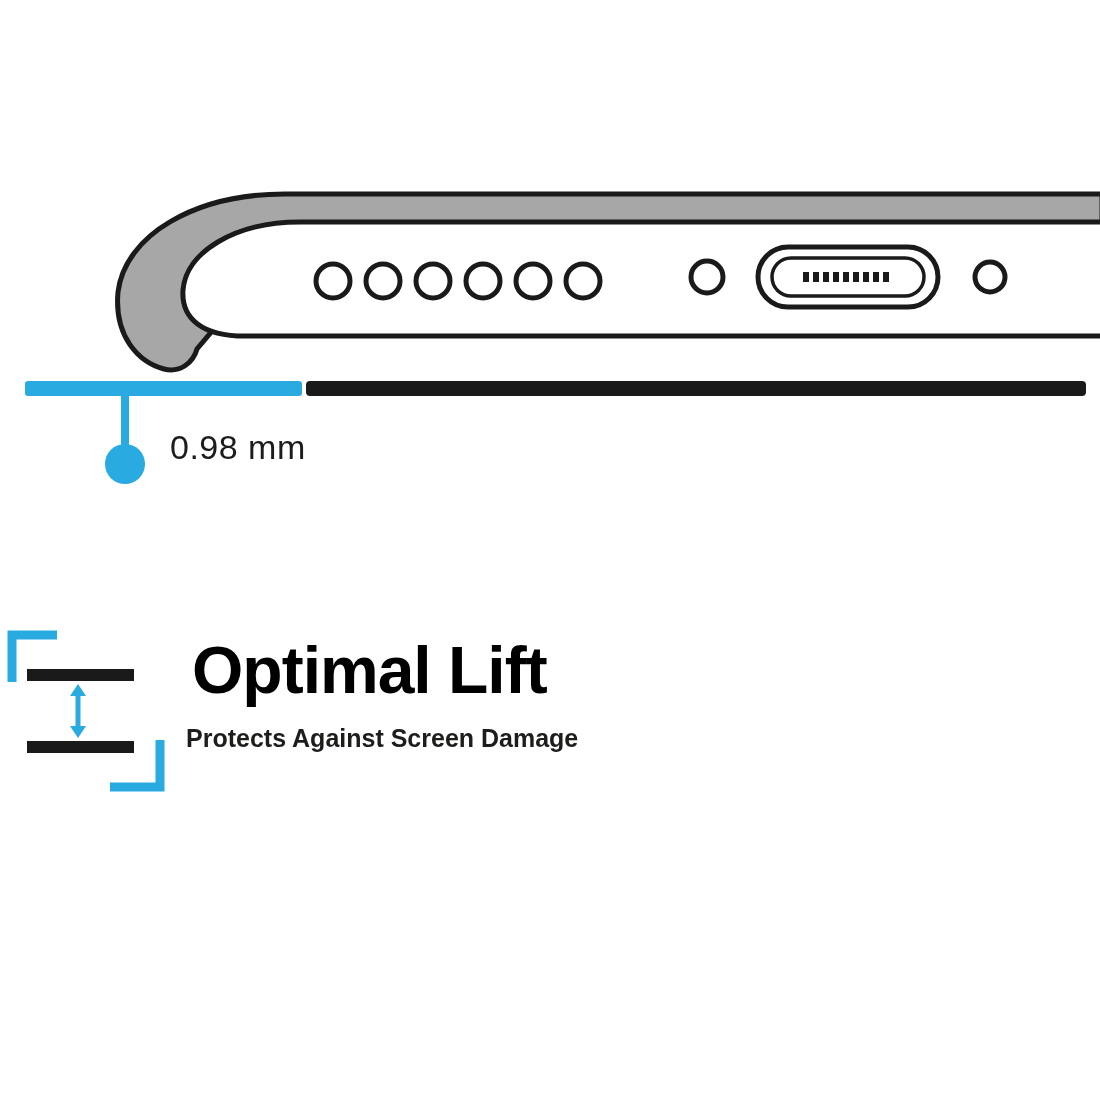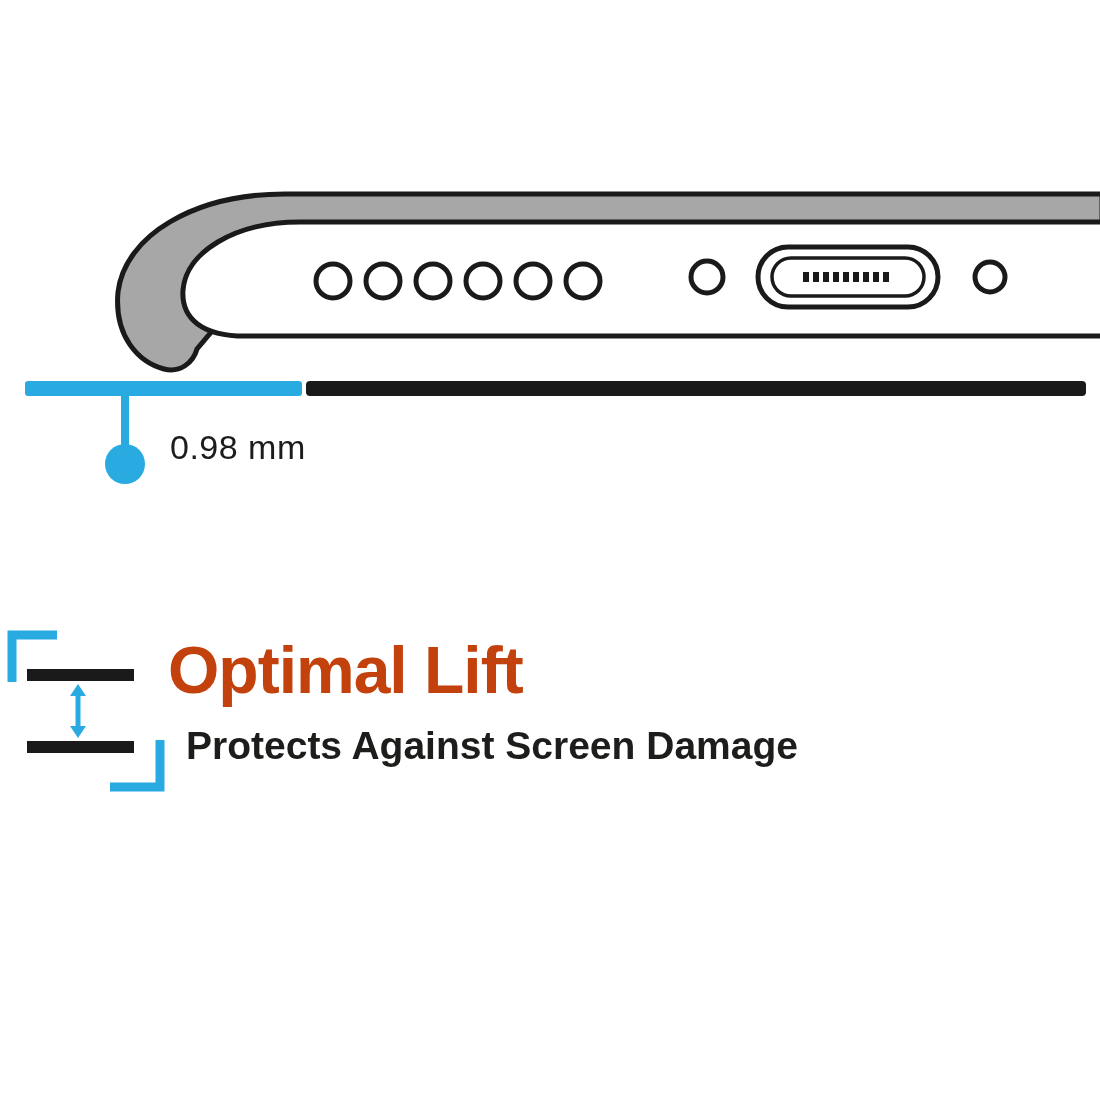--- a/index.html
+++ b/index.html
@@ -4,27 +4,27 @@
 <style>
   html,body{margin:0;padding:0;background:#fff;}
   body{width:1100px;height:1100px;position:relative;overflow:hidden;
        font-family:"Liberation Sans", sans-serif;color:#1c1c1c;}
   #stage{position:absolute;left:0;top:0;width:1100px;height:1100px;}
   .label-mm{
     position:absolute;left:170px;top:428px;
     font-size:34px;font-weight:400;letter-spacing:0.5px;color:#1c1c1c;
   }
   .feature-title{
-    position:absolute;left:168px;top:636px;
+    position:absolute;left:192px;top:636px;
     font-size:66px;font-weight:800;letter-spacing:-1px;line-height:1.05;
-    color:#c2410c;
+    color:#000000;
   }
   .feature-subtitle{
     position:absolute;left:186px;top:724px;
-    font-size:39px;font-weight:600;letter-spacing:0px;color:#1d1d1b;text-align:center;
+    font-size:25px;font-weight:600;letter-spacing:0px;color:#1d1d1b;text-align:center;
   }
 </style>
 </head>
 <body>
 
 <svg id="stage" viewBox="0 0 1100 1100" xmlns="http://www.w3.org/2000/svg" aria-hidden="true">
 
   <g>
 
     <path d="M 1102,194 L 285,194

